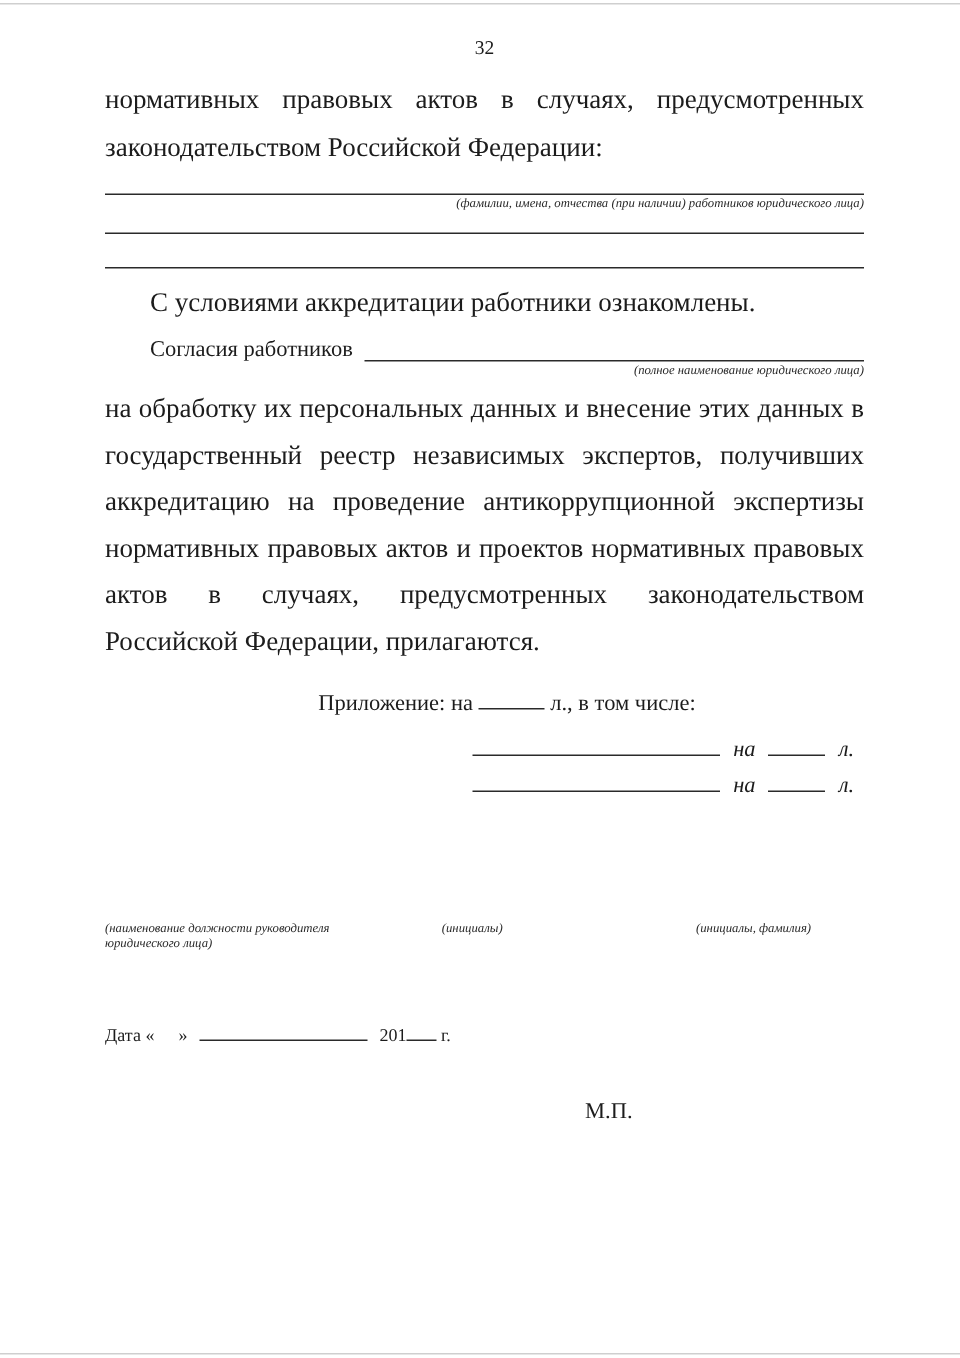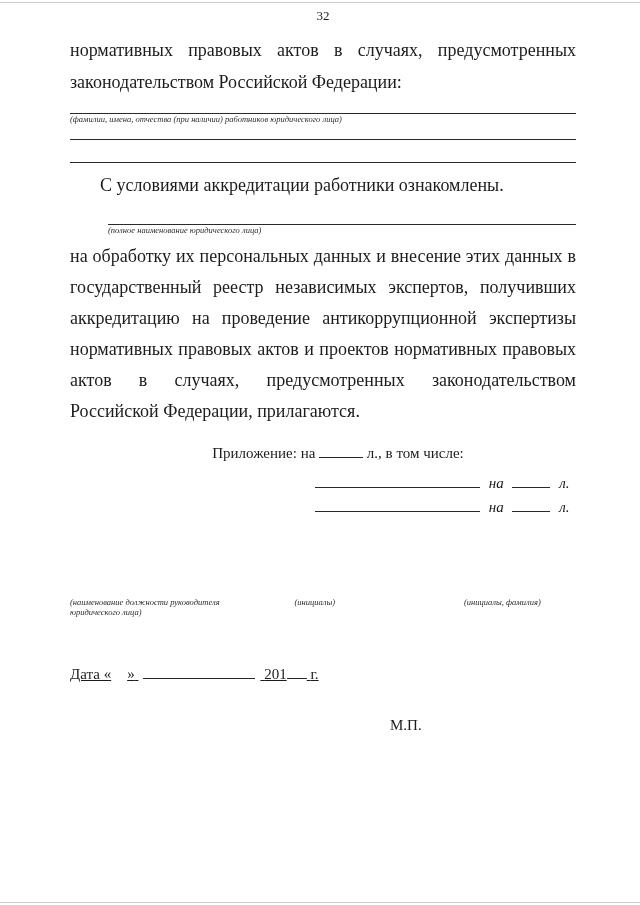--- a/index.html
+++ b/index.html
@@ -12,21 +12,21 @@
     color: #1c1c1c;
     position: relative;
     overflow: hidden;
   }
   .scan-edge {
     position: absolute; left: 0; right: 0; height: 1px; background: #cfcfcf;
   }
   .scan-edge.top { top: 2px; }
   .scan-edge.bottom { bottom: 2px; }
 
-  .page { padding: 8px 64px 0 70px; }
+  .page { padding: 24px 64px 0 70px; }
 
   .page-number {
     text-align: center;
     font-size: 13px;
     margin-bottom: 10px;
   }
 
   .para {
     font-size: 18px;
     line-height: 32px;
@@ -40,21 +40,21 @@
   }
   .fill-line.h16 { height: 16px; }
   .fill-line.h23 { height: 23px; }
 
   .caption {
     font-size: 8.5px;
     line-height: 10px;
     font-style: italic;
     color: #2a2a2a;
   }
-  .caption.center { text-align: left; }
+  .caption.center { text-align: right; }
 
   .consent-row {
     display: flex;
     font-size: 15px;
     line-height: 20px;
     margin-top: 6px;
   }
   .tab { width: 30px; flex: none; }
   .consent-label { white-space: nowrap; flex: none; }
   .consent-fill {
@@ -101,24 +101,23 @@
   }
   .sig-col { display: flex; flex-direction: row; }
   .sig-col .sig-line { border-bottom: 1px solid #2a2a2a; height: 10px; }
   .sig-col.c1 { width: 160px; }
   .sig-col.c2 { width: 105px; }
   .sig-col.c3 { width: 112px; }
   .sig-col .caption { margin-top: 2px; }
 
   .date-line {
     margin-top: 46px;
-    font-size: 15px;
+    font-size: 12px;
     line-height: 22px;
     white-space: nowrap;
-    text-decoration: underline;
   }
   .day-gap { display: inline-block; width: 16px; }
 
   .stamp {
     margin-top: 32px;
     margin-left: 320px;
     font-size: 15px;
   }
 </style>
 </head>
@@ -135,20 +134,21 @@
 
   <div class="fill-line" style="margin-top:2px;"></div>
   <div class="caption center">(фамилии, имена, отчества (при наличии) работников юридического лица)</div>
   <div class="fill-line h16"></div>
   <div class="fill-line h23"></div>
 
   <p class="para indent" style="margin-top:6px;">С условиями аккредитации работники ознакомлены.</p>
 
   <div class="consent-row">
     <span class="tab"></span>
+    <span class="consent-label">Согласия работников</span>
     <span class="consent-fill">
       <span class="line"></span>
       <span class="caption center">(полное наименование юридического лица)</span>
     </span>
   </div>
 
   <p class="para body-para">на обработку их персональных данных и внесение этих данных в государственный реестр независимых экспертов, получивших аккредитацию на проведение антикоррупционной экспертизы нормативных правовых актов и проектов нормативных правовых актов в случаях, предусмотренных законодательством Российской Федерации, прилагаются.</p>
 
   <div class="attach-line">
     <span class="tab-inline"></span><span>Приложение: на</span>

